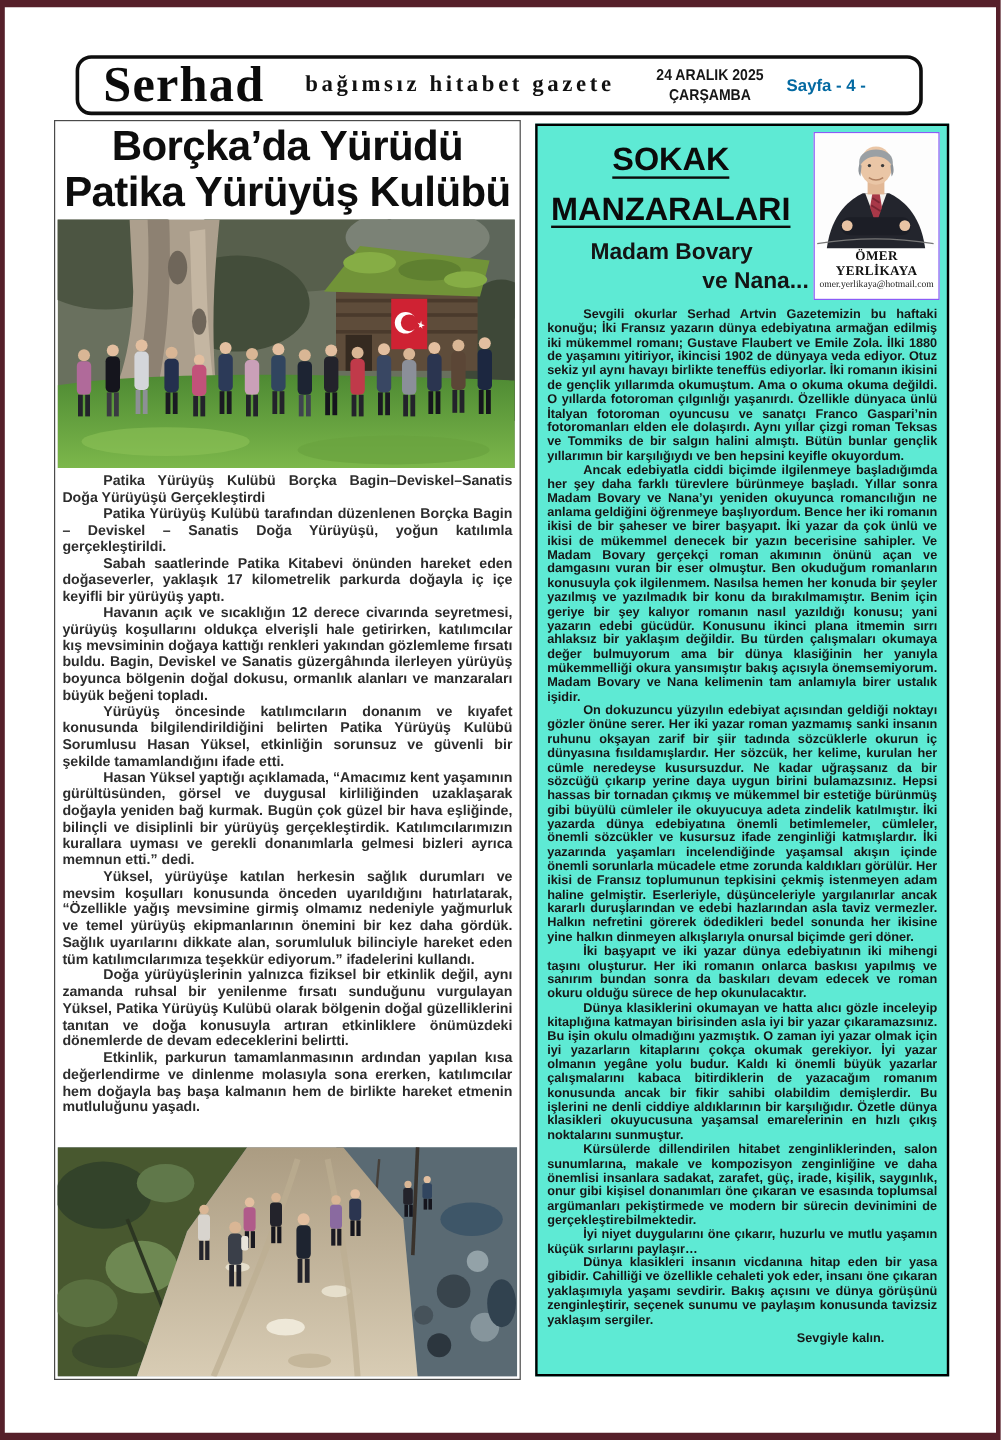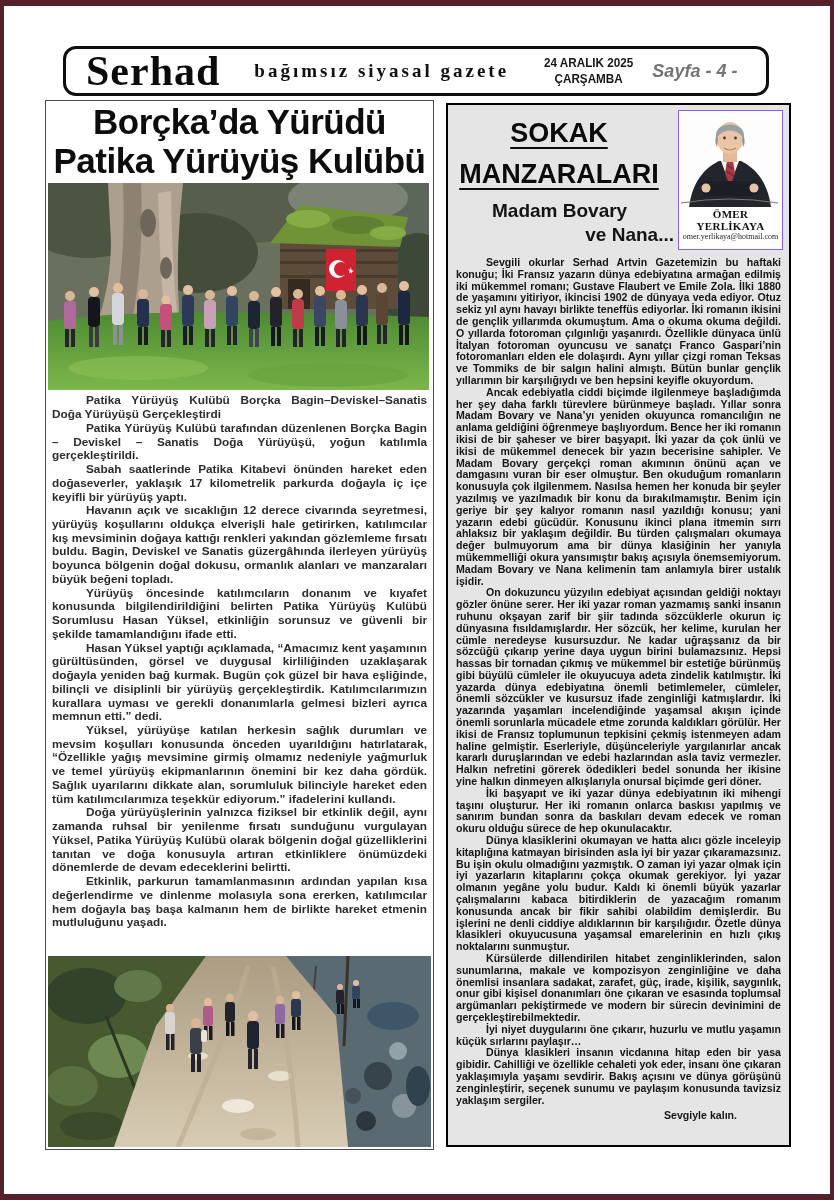--- a/index.html
+++ b/index.html
@@ -25,21 +25,21 @@
   }
   .tagline{
     font-family:"Liberation Serif",serif;font-weight:bold;font-size:19px;
     letter-spacing:3px;margin-left:34px;color:#111;white-space:nowrap;
   }
   .date-block{
     margin-left:30px;text-align:center;font-size:13px;font-weight:bold;
     line-height:1.2;color:#161616;transform:scaleX(.9);white-space:nowrap;
   }
   .page-label{
-    font-style:italic;font-weight:bold;font-size:18px;color:#737373;
+    font-weight:bold;font-size:14px;color:#0369a1;
     margin-left:14px;margin-right:12px;white-space:nowrap;
   }
   
   .left-article{
     position:absolute;left:45px;top:100px;width:387px;height:1048px;
     border:1px solid #4a4a4a;background:#fff;overflow:hidden;
   }
   .headline{
     text-align:center;font-weight:800;font-size:35px;line-height:1.12;
     color:#0d0d0d;padding-top:1px;letter-spacing:-.5px;
@@ -47,21 +47,21 @@
   .photo1{display:block;margin:3px 2px 0 2px;width:381px;height:207px;}
   .left-body{
     padding:4px 6px 0 6px;font-size:11.8px;font-weight:bold;color:#2c2c2c;
     text-align:justify;line-height:1.165;
   }
   .left-body p{margin:0;text-indent:34px;}
   .photo2{display:block;position:absolute;left:2px;bottom:2px;width:383px;height:191px;}
   
   .right-article{
     position:absolute;left:446px;top:103px;width:341px;height:1040px;
-    border:2px solid #000;background:#e5e5e5;overflow:hidden;
+    border:2px solid #000;background:#5eead4;overflow:hidden;
   }
   .col-head{position:relative;height:146px;}
   .col-title{
     width:222px;text-align:center;font-weight:800;color:#0b0b0b;
     font-size:27px;line-height:1.5;padding-top:8px;
   }
   .col-title span{text-decoration:underline;text-decoration-thickness:2px;text-underline-offset:5px;}
   .col-sub1{font-weight:800;font-size:19px;color:#141414;margin:6px 0 0 44px;}
   .col-sub2{font-weight:800;font-size:19px;color:#141414;text-align:right;width:226px;margin-top:2px;}
   .author-box{
@@ -85,21 +85,21 @@
     padding:3px 52px 0 0;
   }
 </style>
 </head>
 <body>
 
 <div class="page-frame"></div>
 
 <div class="masthead">
   <div class="paper-name">Serhad</div>
-  <div class="tagline">bağımsız siyasal gazete</div>
+  <div class="tagline">bağımsız hitabet gazete</div>
   <div class="date-block">
     <div>24 ARALIK 2025</div>
     <div>ÇARŞAMBA</div>
   </div>
   <div class="page-label">Sayfa - 4 -</div>
 </div>
 
 <div class="left-article">
   <div class="headline">
     <div>Borçka’da Yürüdü</div>

